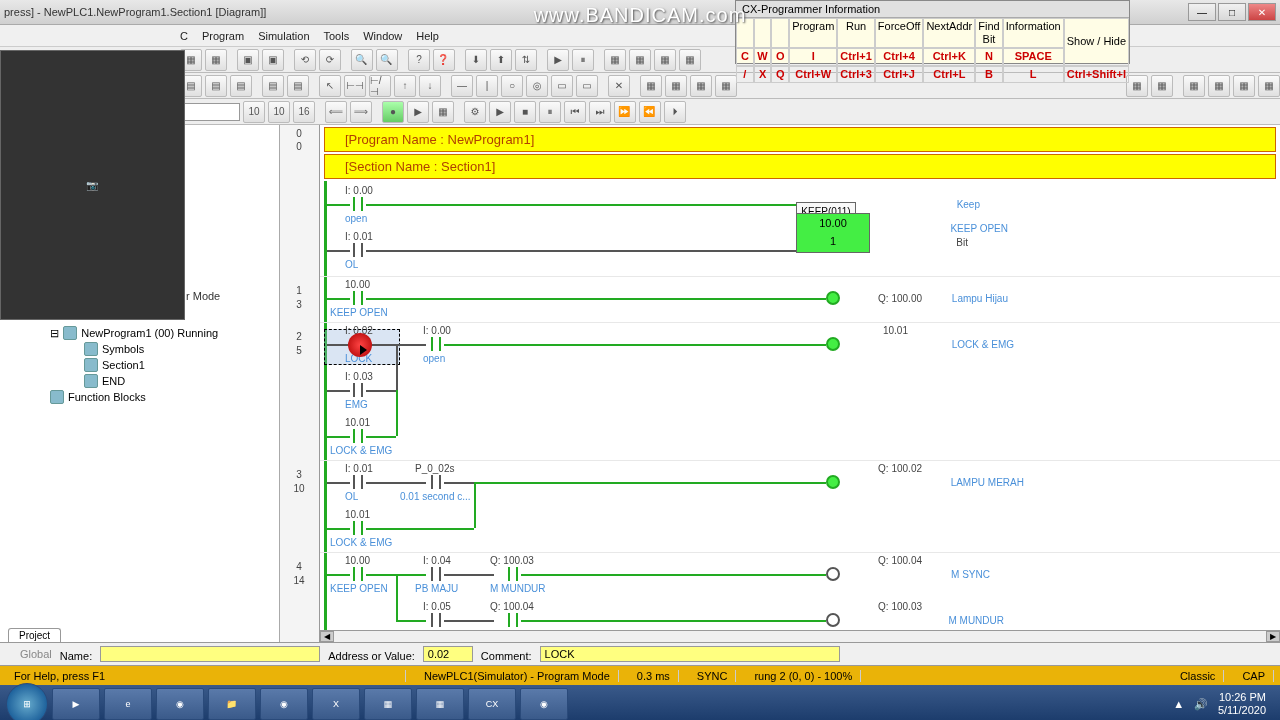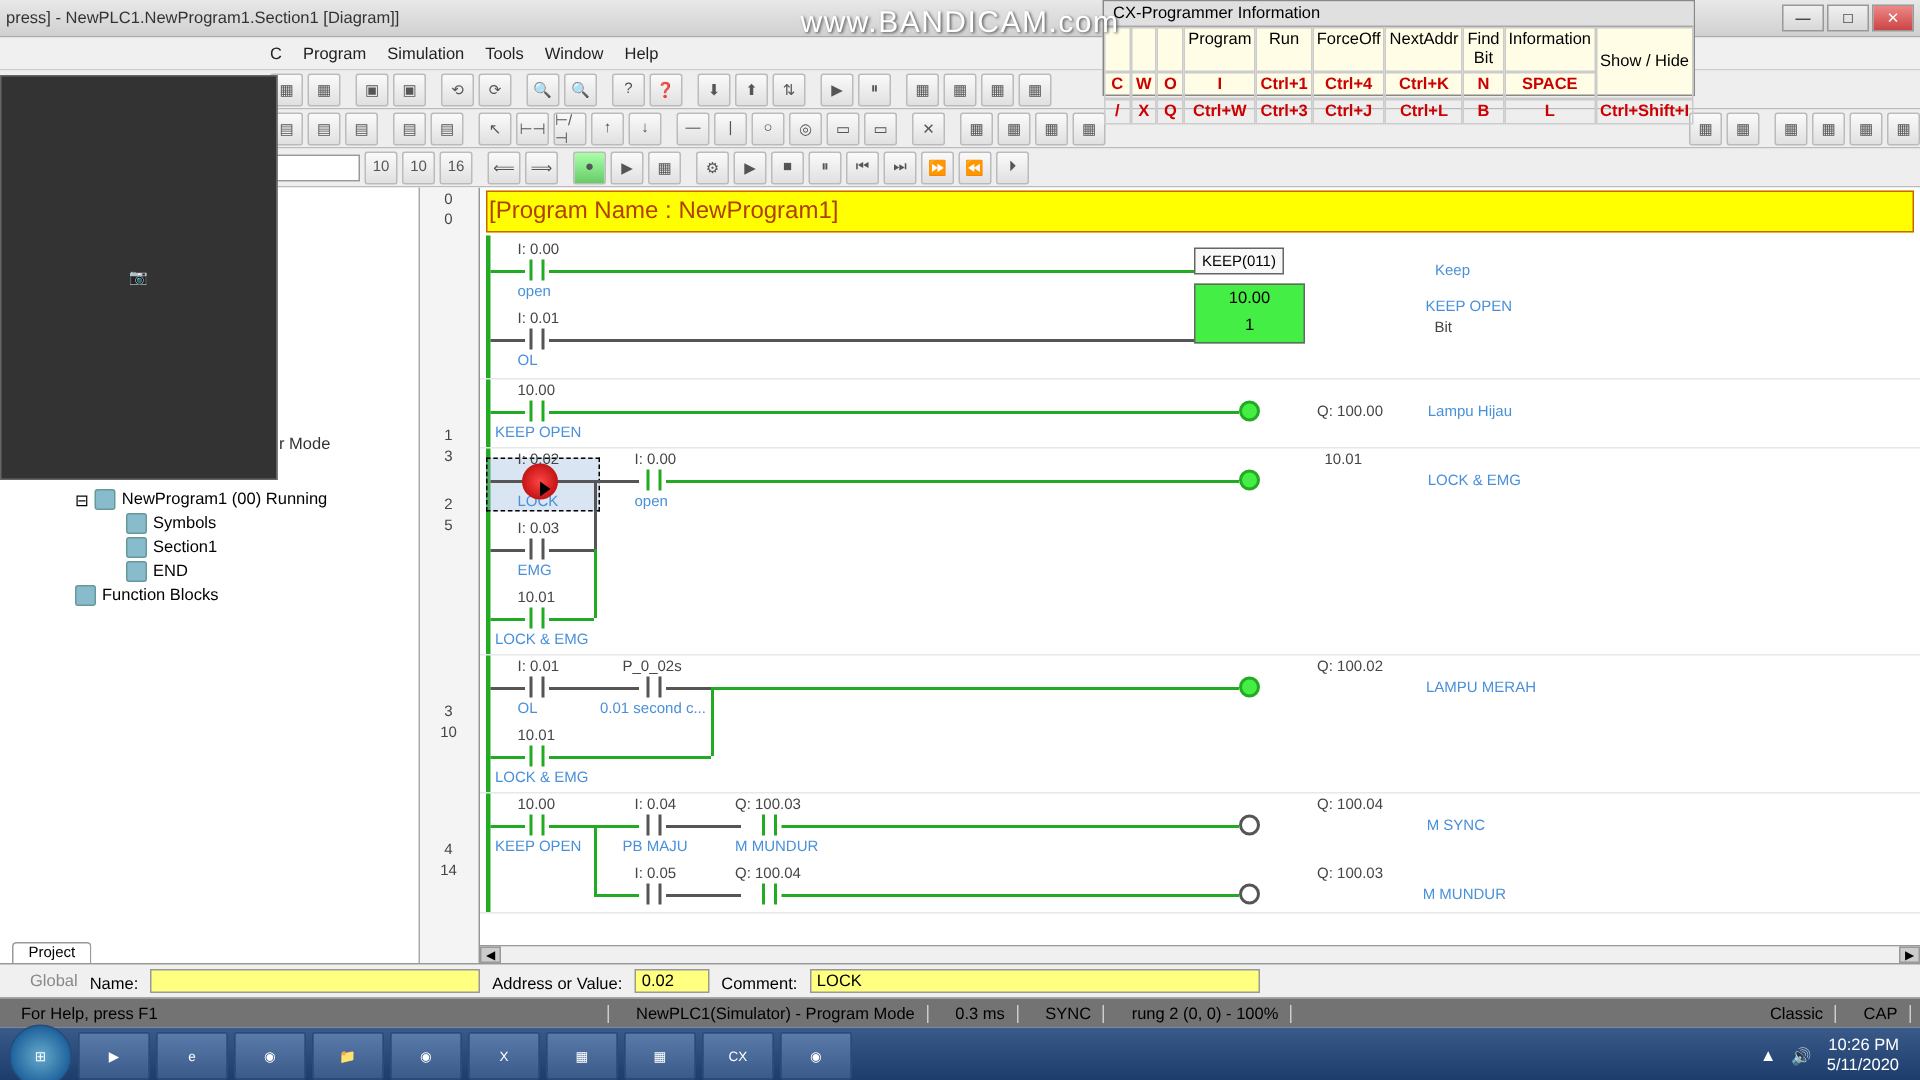--- a/index.html
+++ b/index.html
@@ -31,21 +31,21 @@
 .tree { position: absolute; top: 200px; left: 50px; }
 .tree-node { display: flex; align-items: center; gap: 4px; padding: 1px 0; cursor: pointer;}
 .tree-icon { width: 14px; height: 14px; display: inline-block; background: #8bc; border: 1px solid #699; border-radius: 2px;}
 .tree-child { padding-left: 34px; }
 
 .ladder-panel { flex: 1; background: #fff; position: relative; overflow: hidden;}
 .rung-num-col { position: absolute; left: 0; top: 0; width: 40px; height: 100%; background: #f4f4f4; border-right: 1px solid #999; }
 .rung-num { position: absolute; width: 38px; text-align: center; color: #444; font-size: 10px;}
 .ladder-body { position: absolute; left: 40px; right: 0; top: 0; bottom: 12px; }
 
-.header-box { background: #ffff00; border: 1px solid #cc6600; padding: 4px 1px; margin: 2px 4px; color: #b04000; font-size: 16px; }
+.header-box { background: #ffff00; border: 1px solid #cc6600; padding: 4px 20px; margin: 2px 4px; color: #b04000; font-size: 13px; }
 
 .rung { position: relative; border-bottom: 1px solid #e8e8e8; }
 .rail-left { position: absolute; left: 4px; top: 0; bottom: 0; width: 3px; background: #2a2; }
 .hline { position: absolute; height: 2px; background: #2a2; }
 .hline.off { background: #555; }
 .vline { position: absolute; width: 2px; background: #2a2; }
 .vline.off { background: #555; }
 
 .contact { position: absolute; width: 16px; height: 14px; }
 .contact::before, .contact::after { content:''; position: absolute; top:0; width:2px; height:14px; background:#2a2;}
@@ -69,21 +69,21 @@
 .cursor-arrow { position: absolute; width:0;height:0; border-left: 7px solid #000; border-top:5px solid transparent; border-bottom:5px solid transparent; z-index:31;}
 
 .hscroll { position:absolute; left:40px; right:0; bottom:0; height:12px; background:#e8e8e8; border-top:1px solid #999; display:flex;}
 .hscroll-btn{ width:14px; background:#ccc; border:1px solid #999; cursor:pointer; font-size:8px; text-align:center;}
 .hscroll-track{ flex:1; background:#f0f0f0;}
 
 .bottom-panel { height:23px; background:#f0f0f0; border-top:1px solid #999; display:flex; align-items:center; padding:0 20px; gap:8px; font-size:11px;}
 .bp-field { display:flex; align-items:flex-end; gap:8px;}
 .bp-input { background:#ffff80; border:1px solid #999; height:16px; padding:0 4px; font-size:11px;}
 
-.status-bar { height:20px; background:#737373; border-top:1px solid #999; display:flex; align-items:center; padding:0 6px; gap:10px; font-size:11px;}
+.status-bar { height:20px; background:#eab308; border-top:1px solid #999; display:flex; align-items:center; padding:0 6px; gap:10px; font-size:11px;}
 .status-bar .seg { border-right:1px solid #ccc; padding:0 8px;}
 
 .taskbar { height:38px; background: linear-gradient(#3a5a8a,#1a3a6a); display:flex; align-items:center; padding:0 6px; gap:4px;}
 .task-btn { width:48px; height:32px; background: linear-gradient(#5a7aaa,#3a5a8a); border:1px solid #2a4a7a; border-radius:2px; cursor:pointer; display:flex; align-items:center; justify-content:center; color:#fff; font-size:9px;}
 .task-btn.start { width:42px; height:42px; border-radius:50%; background: radial-gradient(#6ac,#048);}
 .tray { margin-left:auto; color:#fff; display:flex; align-items:center; gap:10px; padding-right:8px; font-size:10px;}
 .tray .time{ text-align:right; line-height:1.2;}
 
 .watermark { position:absolute; top:4px; left:50%; transform:translateX(-50%); font-family: Impact,sans-serif; font-size:20px; color:#fff; text-shadow:1px 1px 2px #555; letter-spacing:1px; z-index:60; pointer-events:none;}
 
@@ -278,35 +278,36 @@
       <div class="rung-num" style="top:220px">5</div>
       <div class="rung-num" style="top:344px">3</div>
       <div class="rung-num" style="top:358px">10</div>
       <div class="rung-num" style="top:436px">4</div>
       <div class="rung-num" style="top:450px">14</div>
     </div>
 
     <div class="ladder-body">
 
       <div class="header-box">[Program Name : NewProgram1]</div>
+      <div class="header-box">[Section Name : Section1]</div>
 
       <div class="rung" style="height:96px">
         <div class="rail-left"></div>
         <div class="addr" style="left:25px;top:4px">I: 0.00</div>
         <div class="contact" style="left:30px;top:16px"></div>
         <div class="hline" style="left:7px;top:23px;width:23px"></div>
         <div class="hline" style="left:46px;top:23px;width:430px"></div>
         <div class="comment" style="left:25px;top:32px">open</div>
         <div class="addr" style="left:25px;top:50px">I: 0.01</div>
         <div class="contact off" style="left:30px;top:62px"></div>
         <div class="hline off" style="left:7px;top:69px;width:23px"></div>
         <div class="hline off" style="left:46px;top:69px;width:430px"></div>
         <div class="comment" style="left:25px;top:78px">OL</div>
 
-        <div class="fbox" style="left:476px;top:8px;width:60px;height:18px;line-height:18px">KEEP(011)</div>
+        <div class="fbox" style="left:476px;top:21px;width:60px;height:18px;line-height:18px">KEEP(011)</div>
         <div class="fbox on" style="left:476px;top:32px;width:74px;height:40px">
           <div style="padding-top:3px">10.00</div>
           <div style="padding-top:6px">1</div>
         </div>
         <div class="rlabel" style="top:18px;right:300px">Keep</div>
         <div class="rlabel" style="top:42px;right:272px;color:#4a90d9">KEEP OPEN</div>
         <div class="rlabel" style="top:56px;right:312px;color:#444">Bit</div>
       </div>
 
       <div class="rung" style="height:46px">

